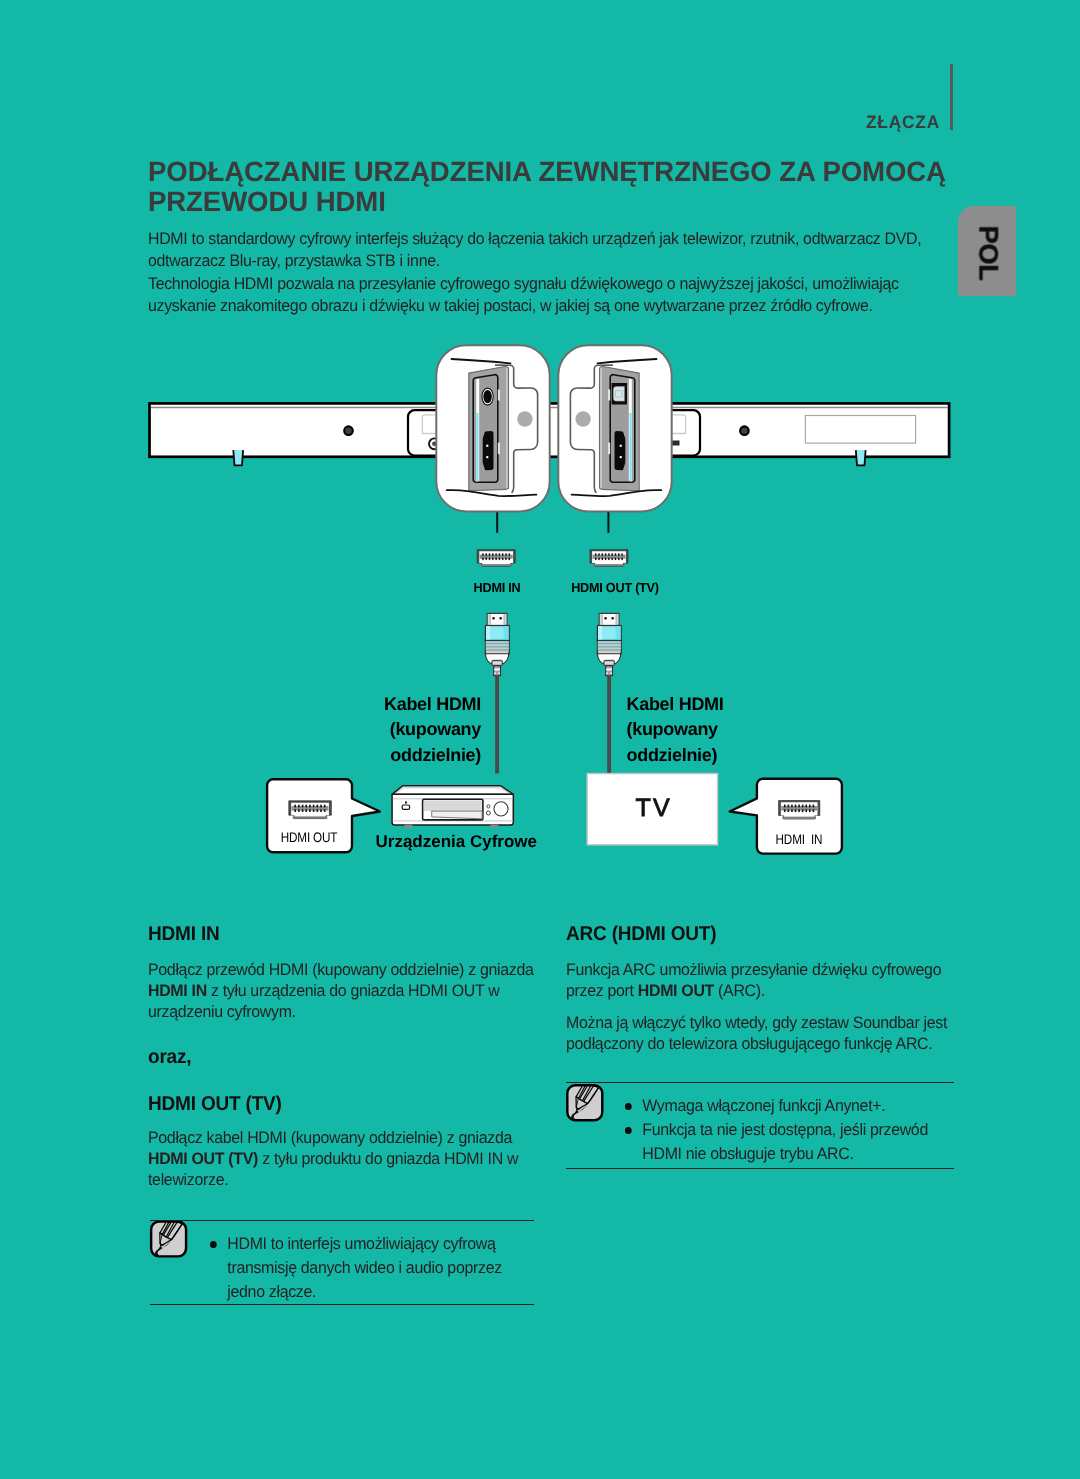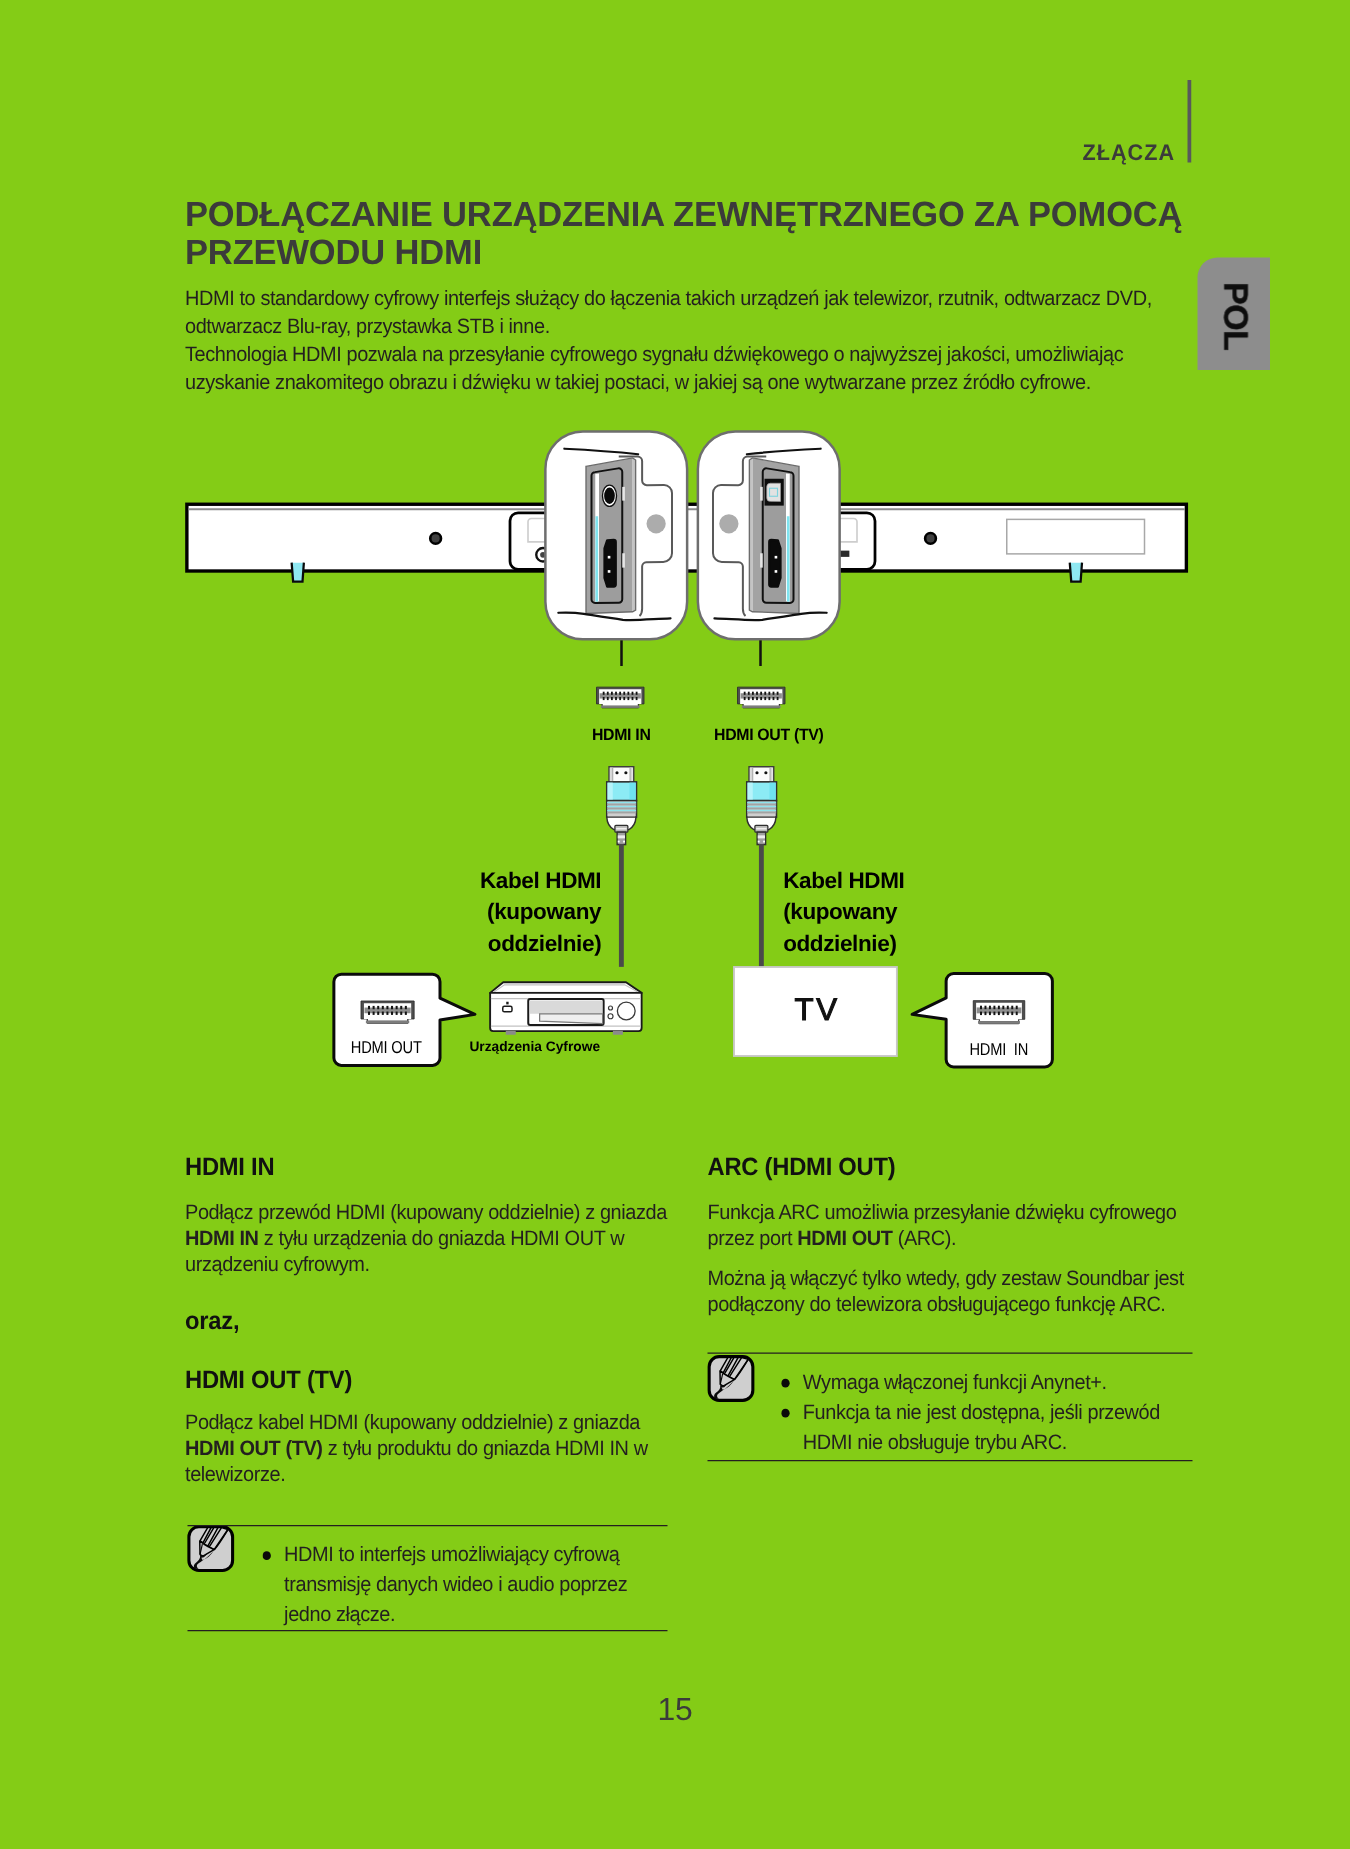--- a/index.html
+++ b/index.html
@@ -1,35 +1,35 @@
 <!DOCTYPE html>
 <html><head>
 <meta charset="utf-8">
 <style>
   html,body{margin:0;padding:0;background:#fff;}
   body{width:1080px;height:1479px;font-family:"Liberation Sans",sans-serif;color:#231f20;overflow:hidden;-webkit-font-smoothing:antialiased;text-rendering:geometricPrecision;}
-  .page{position:relative;width:1080px;height:1479px;background:#84cc16;transform:translateZ(0);}
+  .page{position:relative;width:1080px;height:1479px;background:#14b8a6;transform:translateZ(0);}
   .abs{position:absolute;}
   .nw{white-space:nowrap;}
   #diagramSvg{position:absolute;left:0;top:0;}
   #sectionHeader{left:866px;top:113px;font-size:18px;font-weight:bold;letter-spacing:0.85px;color:#3b3b3b;line-height:18px;transform:scaleX(0.96) translateZ(0);transform-origin:left top;}
   #headerRule{left:950px;top:64px;width:3px;height:66px;background:#58595b;}
   #langTab{left:958px;top:205.7px;width:57.7px;height:90px;background:#8d8d8d;border-radius:16px 0 0 0;}
   #langTab span{position:absolute;left:52%;top:53%;transform:translate(-50%,-50%) rotate(90deg) translateZ(0);font-size:27px;font-weight:600;color:#0d0d0d;letter-spacing:-0.3px;white-space:nowrap;paint-order:stroke;-webkit-text-stroke:0.45px #0d0d0d;}
   .ttl{left:148px;font-size:28px;font-weight:bold;line-height:29.5px;color:#3b3b3b;letter-spacing:-0.1px;transform:scaleX(0.985) translateZ(0);transform-origin:left top;white-space:nowrap;}
   .bodytext{font-size:16.6px;letter-spacing:-0.33px;line-height:22.4px;color:#231f20;transform:scaleX(0.96) translateZ(0);transform-origin:left top;}
   .colbody{font-size:16.6px;letter-spacing:-0.33px;line-height:21.2px;color:#231f20;transform:scaleX(0.96) translateZ(0);transform-origin:left top;}
   .colbody b{font-weight:bold;}
   .sh{font-size:20px;font-weight:bold;letter-spacing:-0.2px;color:#111;transform:scaleX(0.95) translateZ(0);transform-origin:left top;white-space:nowrap;line-height:20px;}
   #pageNum{left:0;top:1354px;width:1080px;text-align:center;font-size:25.5px;color:#3b3b3b;letter-spacing:-0.2px;transform:translateZ(0);}
   
   .portlabel{font-size:13.2px;font-weight:bold;letter-spacing:-0.25px;color:#000;white-space:nowrap;text-align:center;transform:scaleX(0.96) translateZ(0);transform-origin:center top;}
   .cablelabel{font-size:18px;font-weight:bold;letter-spacing:-0.3px;line-height:25.5px;color:#000;white-space:nowrap;transform:translateZ(0);}
   .boxlabel{font-size:13.8px;letter-spacing:-0.2px;color:#000;white-space:nowrap;text-align:center;transform:scaleX(0.85) translateZ(0);transform-origin:center top;}
-  .devlabel{font-size:11px;font-weight:bold;letter-spacing:0px;color:#000;white-space:nowrap;transform:translateZ(0);}
+  .devlabel{font-size:17px;font-weight:bold;letter-spacing:0px;color:#000;white-space:nowrap;transform:translateZ(0);}
   .tvlabel{font-size:25px;letter-spacing:2.2px;color:#111;white-space:nowrap;text-indent:2.2px;transform:translateZ(0);paint-order:stroke;-webkit-text-stroke:0.85px #111;}
   .noterule{background:#231f20;height:1.6px;}
   .notelist{font-size:16.6px;letter-spacing:-0.33px;line-height:24.0px;color:#231f20;transform:scaleX(0.96) translateZ(0);transform-origin:left top;list-style:none;margin:0;padding:0;}
   .notelist li{position:relative;padding-left:18px;}
   .notelist li:before{content:"";position:absolute;left:0px;top:8.5px;width:7.2px;height:7.2px;border-radius:50%;background:#0a0a0a;}
 </style>
 </head>
 <body>
 
 <div class="page">
@@ -355,15 +355,14 @@
 </ul>
 <div class="abs noterule" style="left:149.7px;top:1303.8px;width:384px;"></div>
 
 <div class="abs noterule" style="left:565.9px;top:1081.6px;width:388px;"></div>
 <ul class="abs notelist" style="left:625.4px;top:1094px;width:335px;">
   <li>Wymaga włączonej funkcji Anynet+.</li>
   <li>Funkcja ta nie jest dostępna, jeśli przewód HDMI nie obsługuje trybu ARC.</li>
 </ul>
 <div class="abs noterule" style="left:565.9px;top:1167.5px;width:388px;"></div>
 
-<div class="abs" id="pageNum">15</div>
 
 </div>
 
 </body></html>

